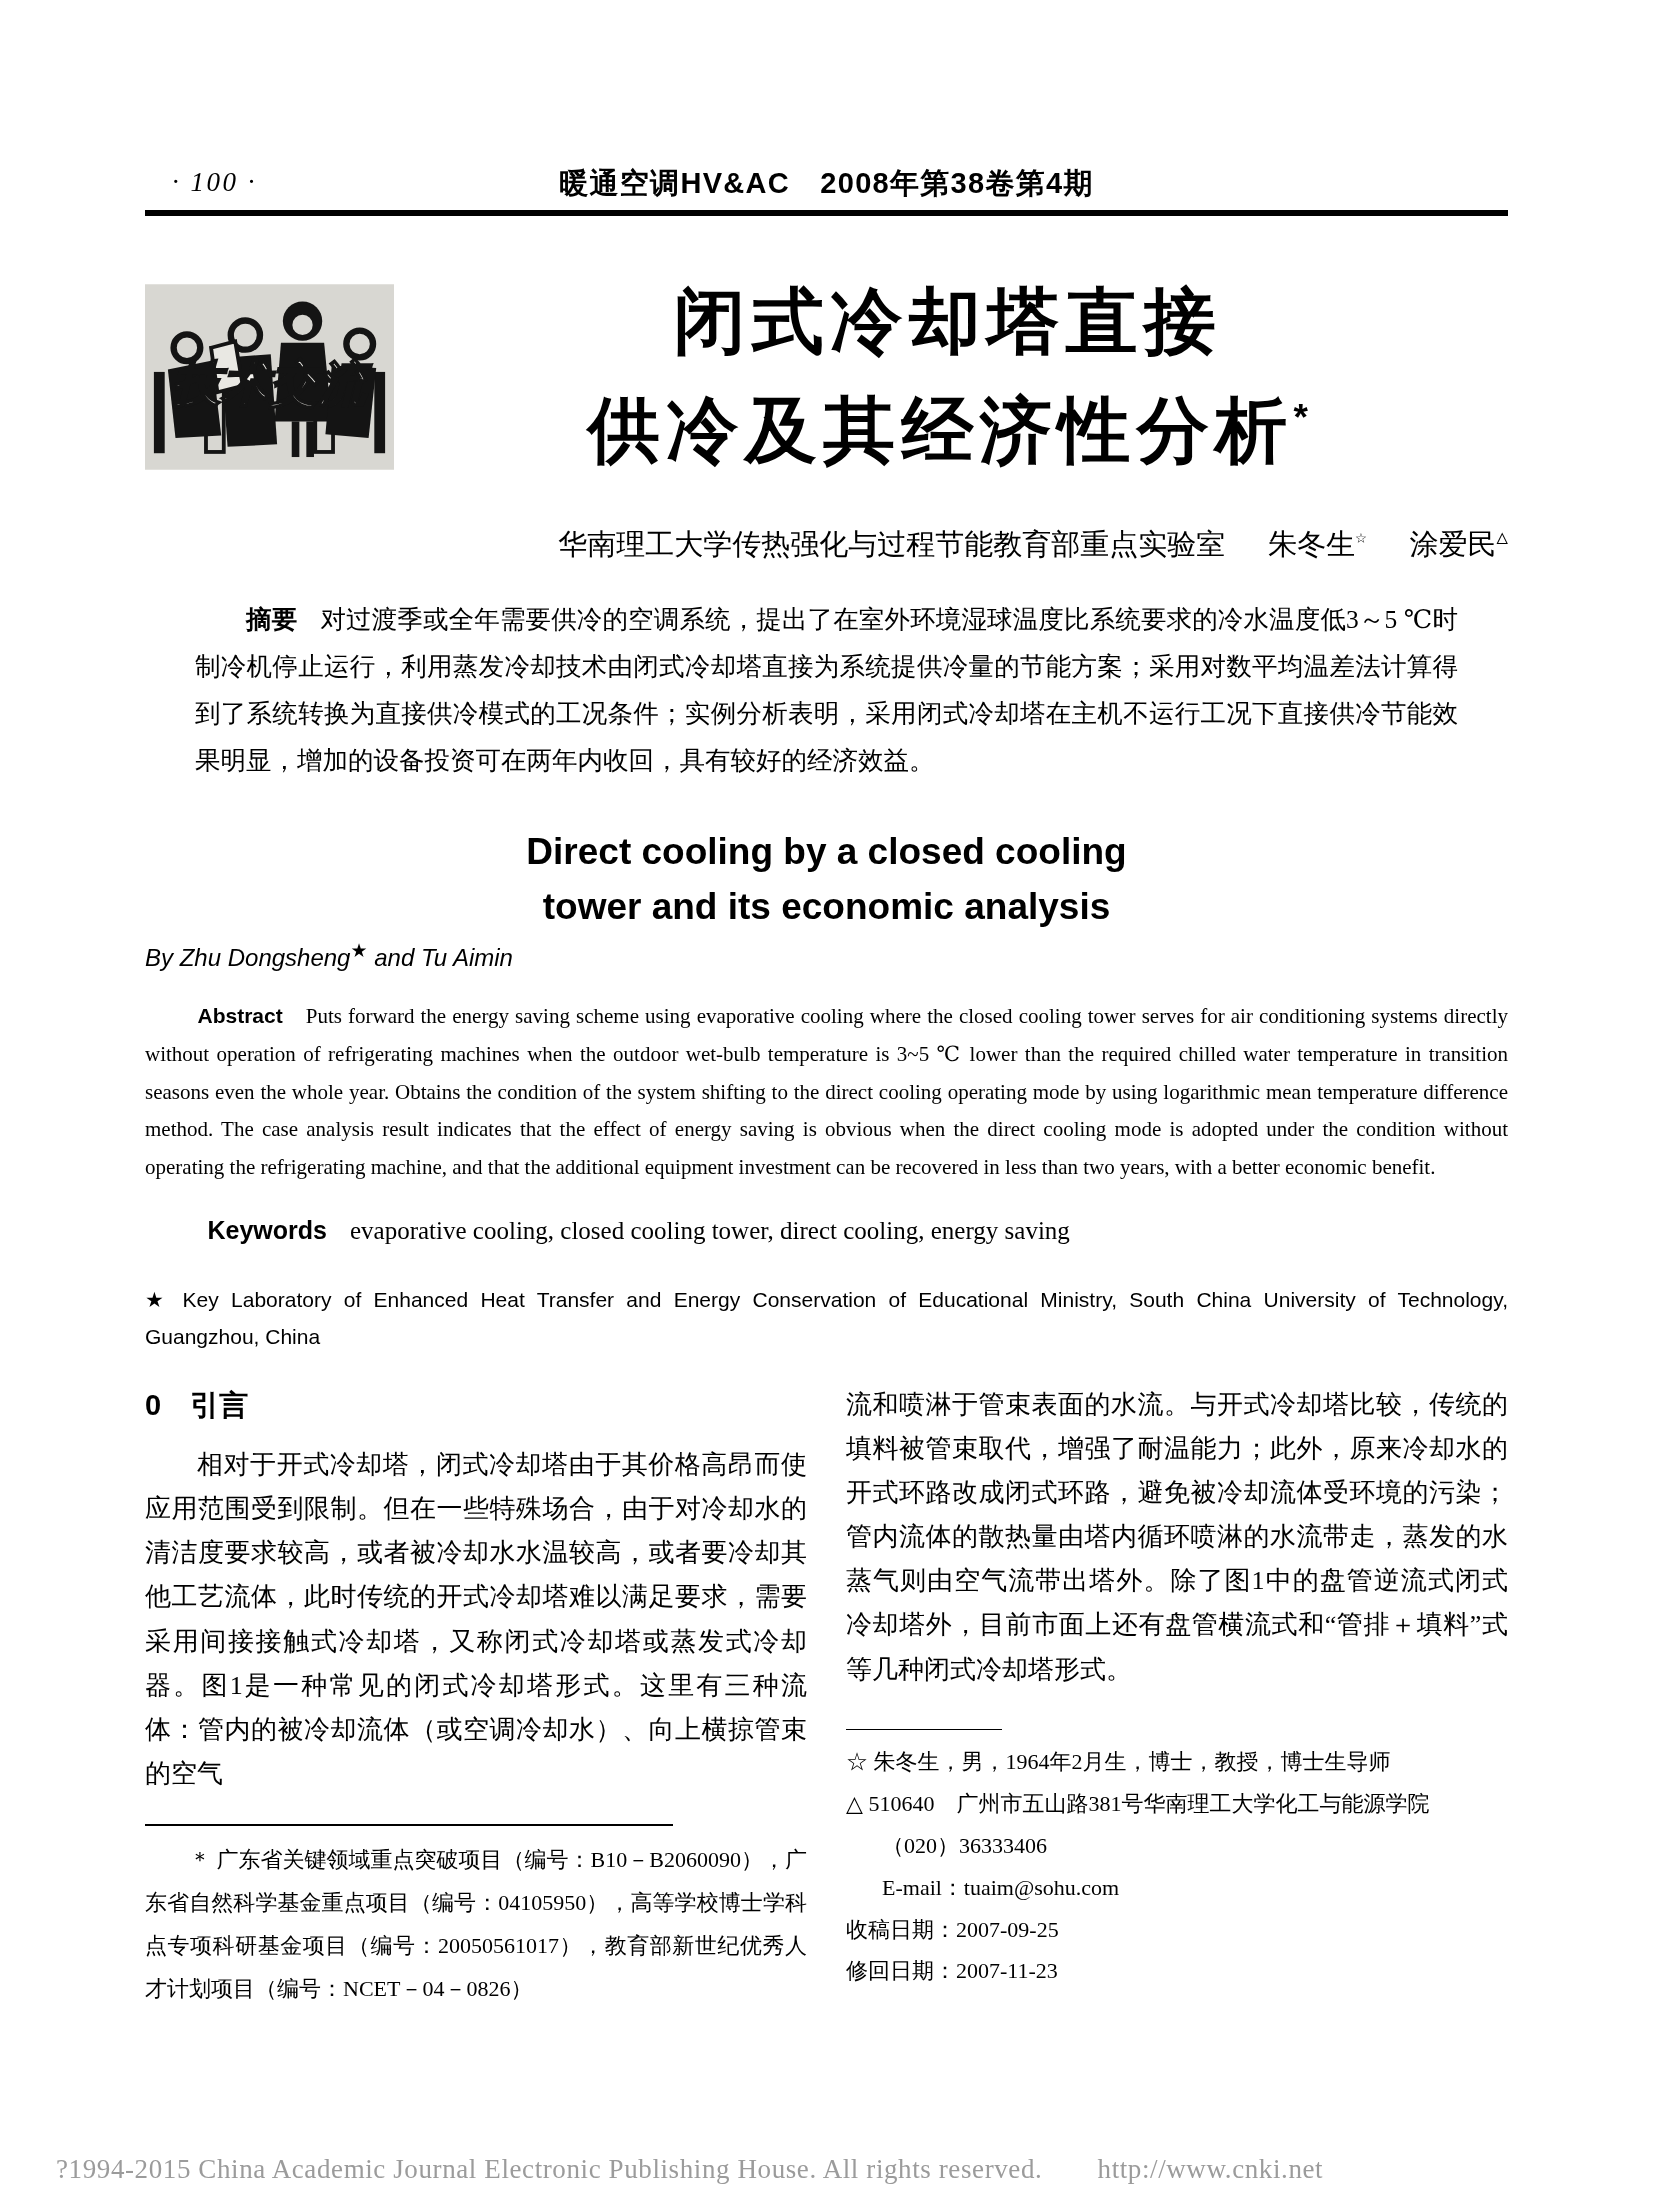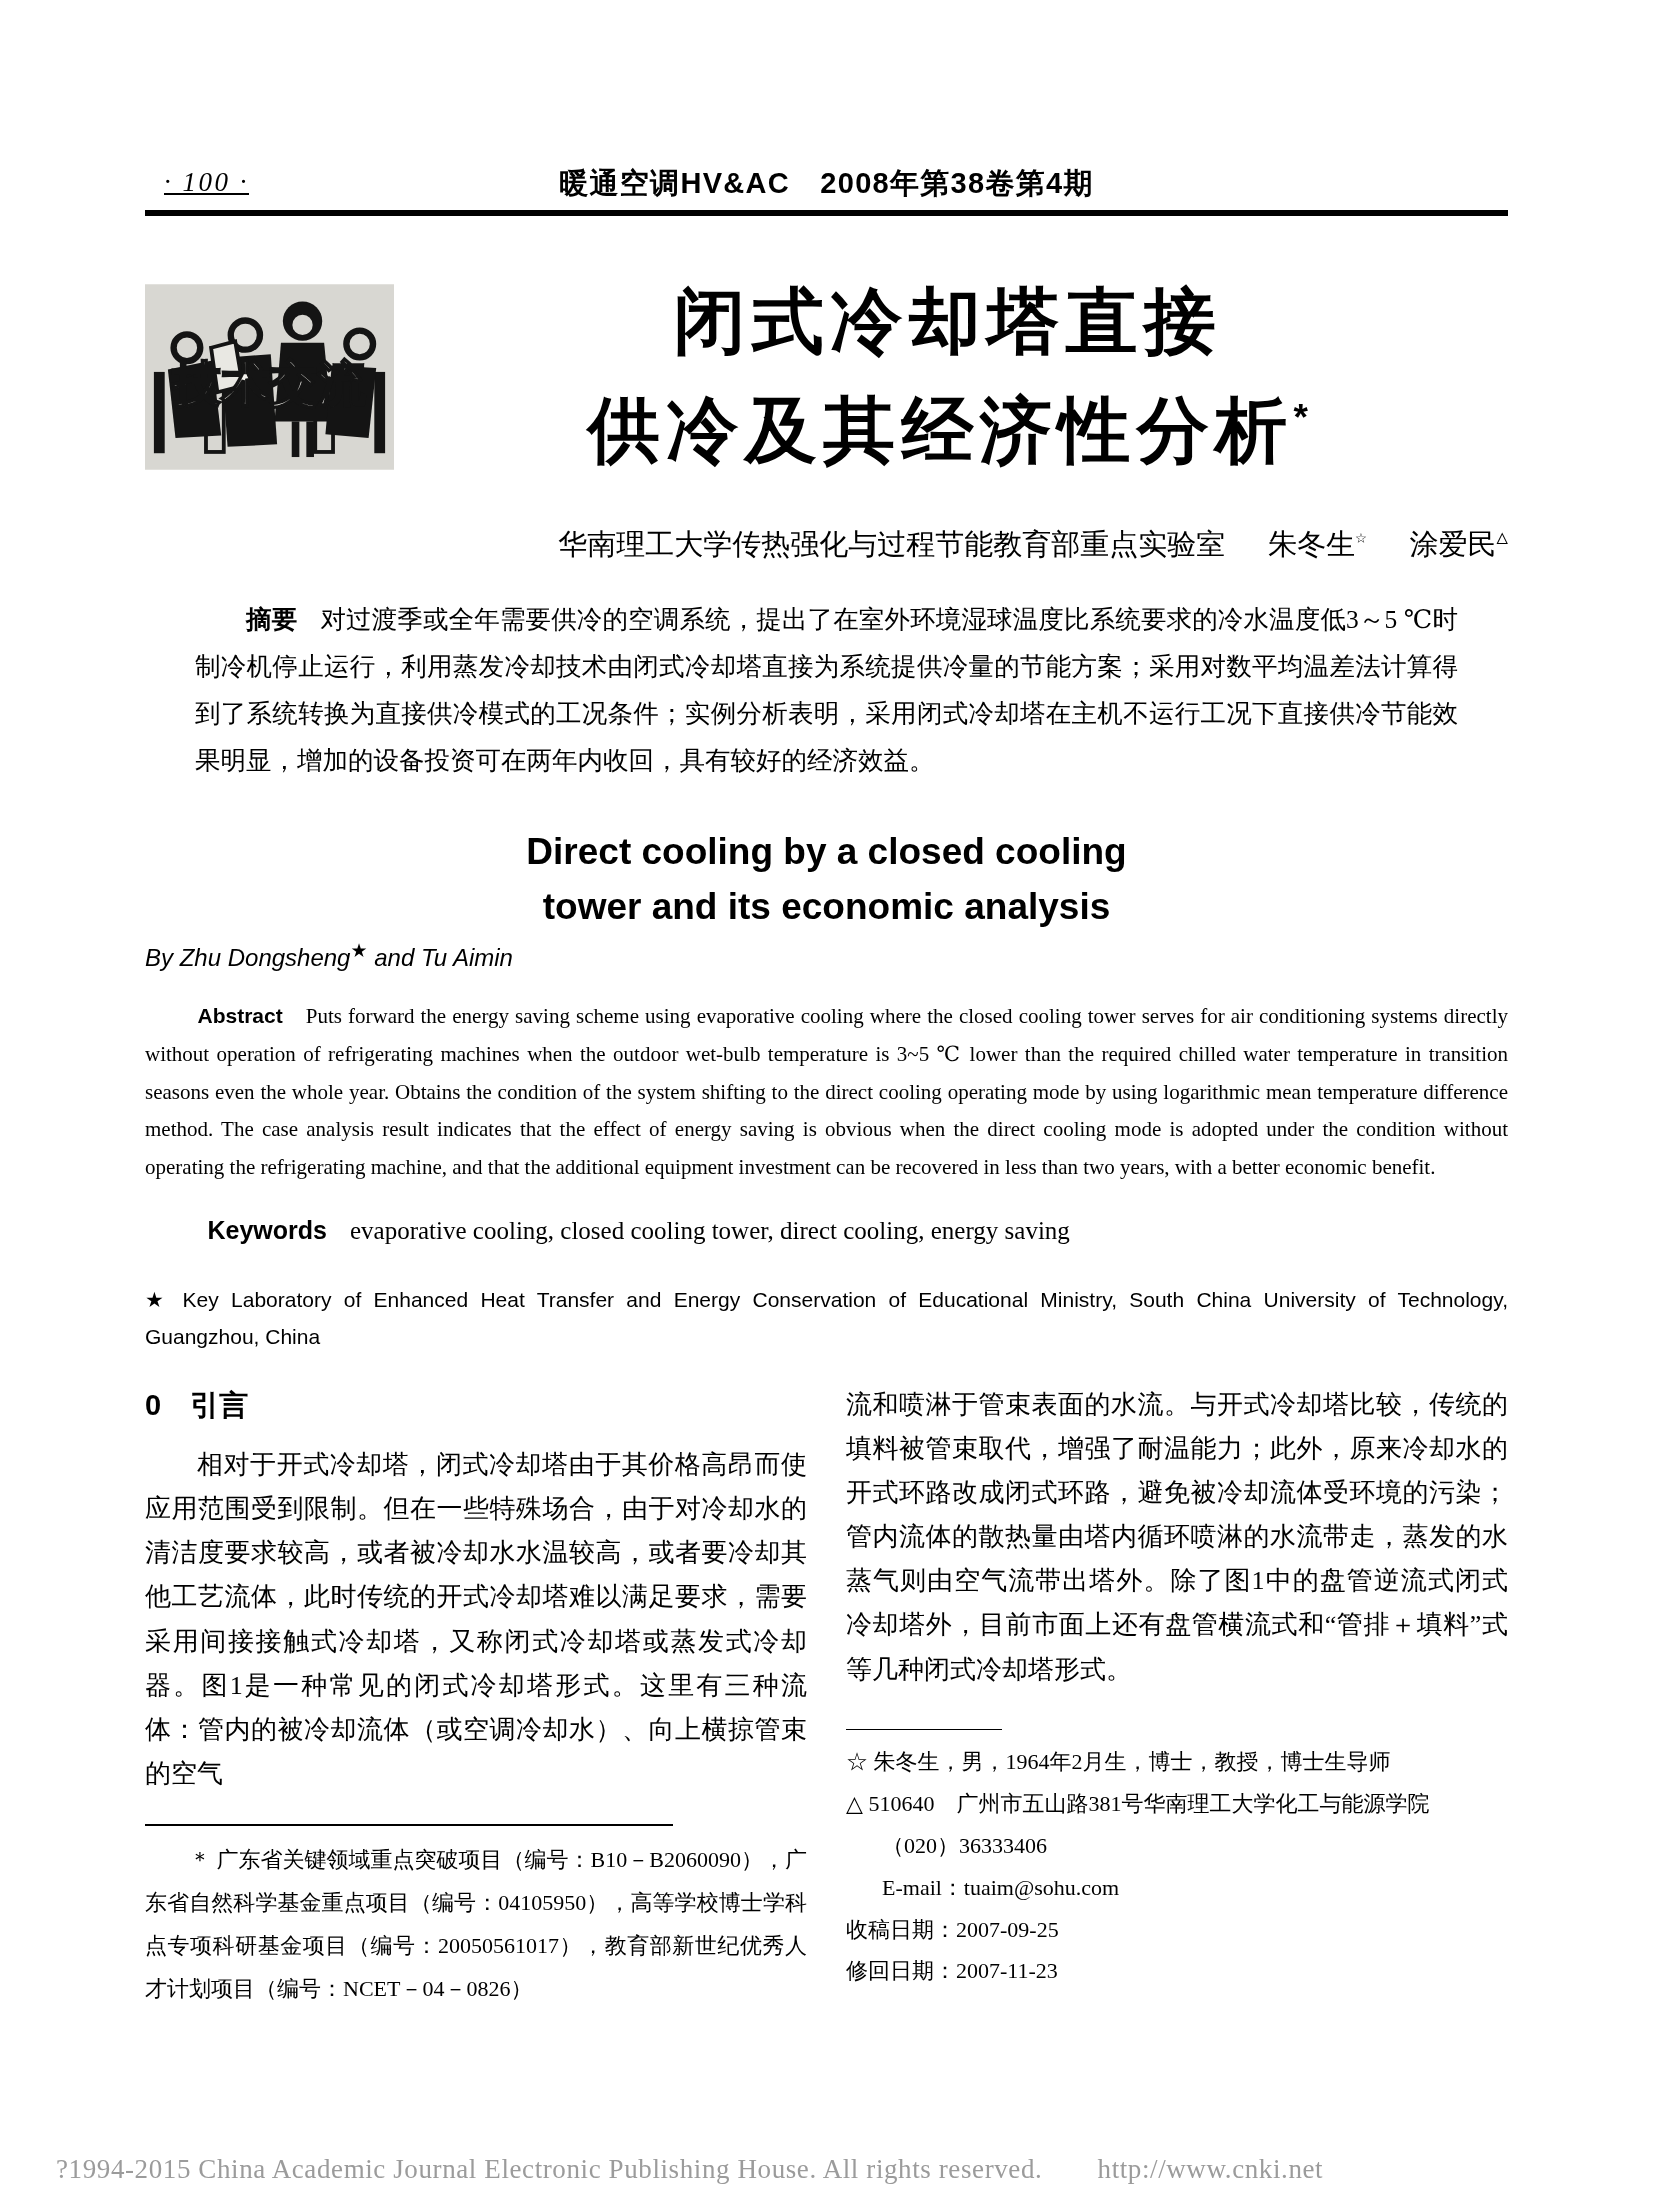--- a/index.html
+++ b/index.html
@@ -2,27 +2,27 @@
 <html style="font-size:10.2px"><head>
 <meta charset="utf-8">
 <style>
   html,body{margin:0;padding:0;background:#ffffff;}
   body{width:1653px;height:2205px;position:relative;font-family:"Liberation Serif","DejaVu Serif",serif;color:#000;}
   *{box-sizing:border-box;}
   .page{width:1653px;height:2205px;padding:164px 145px 0;position:relative;overflow:hidden;}
 
   
   .hdr{position:relative;height:36px;}
-  .pagenum{position:absolute;left:19px;top:2.5px;font-size:27px;font-style:italic;letter-spacing:2.5px;text-decoration:underline;}
+  .pagenum{position:absolute;left:27px;top:2.5px;font-size:27px;font-style:italic;letter-spacing:2.5px;}
   .journal{text-align:center;font-size:29px;font-weight:bold;font-family:Liberation Sans, sans-serif;letter-spacing:1.3px;}
   .rule{height:5.7px;background:#000;margin-top:10.2px;}
 
   
   .title-row{display:flex;margin-top:46px;align-items:flex-start;}
-  .logo-box{width:249px;height:230px;flex:none;}
+  .logo-box{width:249px;height:230px;flex:none;font-style:italic;}
   .logo-box svg{width:100%;height:100%;display:block;}
   .title-block{flex:1;text-align:center;font-family:"Liberation Sans","DejaVu Sans",sans-serif;
     font-weight:bold;font-size:72px;line-height:1.52;letter-spacing:6.4px;padding:5.1px 19px 0 12.7px;}
   .title-note{font-size:37px;vertical-align:super;letter-spacing:0;}
 
   
   .byline-cn{margin-top:33px;text-align:right;font-size:29px;font-family:Liberation Mono, monospace;}
   .mk{font-size:19px;vertical-align:super;}
   .sp{display:inline-block;width:25.5px;}
 

